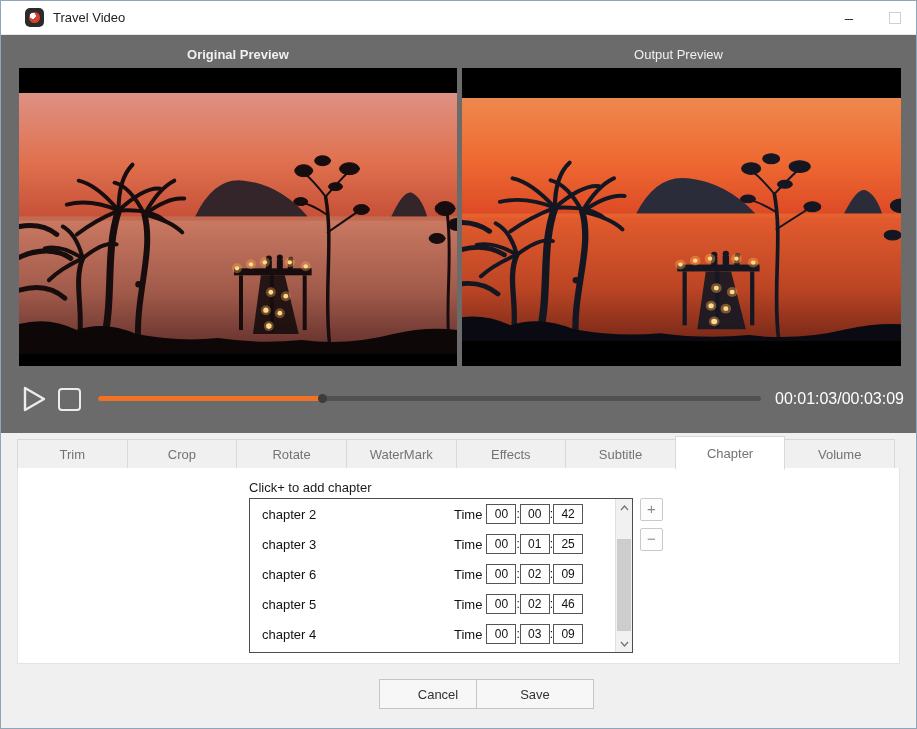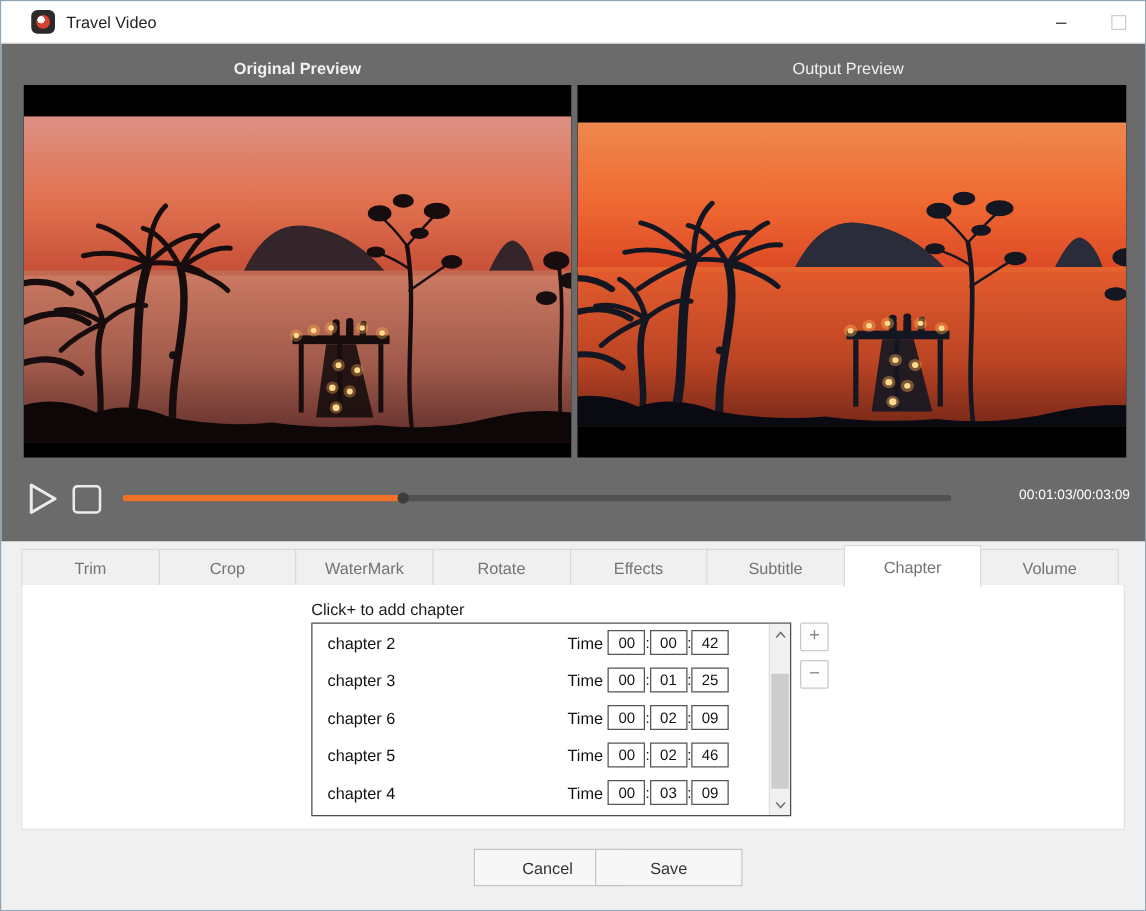--- a/index.html
+++ b/index.html
@@ -28,21 +28,21 @@
   .vid-orig .frame{top:25px;height:261px;}
   .vid-out .frame{top:30px;height:243px;}
   .frame svg{width:100%;height:100%;display:block;}
 
   
   .play-btn{position:absolute;left:21px;top:350px;width:26px;height:28px;cursor:pointer;}
   .stop-btn{position:absolute;left:57px;top:353px;width:19px;height:19px;border:2px solid #ececec;border-radius:4px;cursor:pointer;}
   .progress-track{position:absolute;left:97px;top:361px;width:663px;height:5px;background:#515151;border-radius:3px;cursor:pointer;}
   .progress-fill{position:absolute;left:0;top:0;height:5px;background:#EF7226;border-radius:3px;}
   .progress-fill::after{content:"";position:absolute;right:-4px;top:-2px;width:9px;height:9px;border-radius:50%;background:#3c3c3c;}
-  .time-display{position:absolute;right:12px;top:355px;font-size:11px;color:#ffffff;}
+  .time-display{position:absolute;right:12px;top:355px;font-size:16px;color:#ffffff;}
 
   
   .tabstrip{position:absolute;left:16px;top:438px;width:877px;height:30px;display:flex;}
   .tab{flex:1;margin-right:-1px;border:1px solid #d9d9d9;background:#f0f0f0;display:flex;align-items:center;justify-content:center;font-size:13px;color:#737373;cursor:pointer;box-sizing:border-box;}
   .tab.active{background:#ffffff;border-bottom:1px solid #ffffff;margin-top:-3px;margin-bottom:-1px;z-index:3;position:relative;}
   .panel{position:absolute;left:16px;top:467px;width:883px;height:196px;background:#ffffff;border:1px solid #e3e3e3;border-top:none;box-sizing:border-box;z-index:1;}
 
   
   .hint{position:absolute;left:231px;top:12px;font-size:13px;color:#1a1a1a;}
   .chapter-list{position:absolute;left:231px;top:30px;width:384px;height:155px;border:1px solid #4d4d4d;background:#fff;box-sizing:border-box;overflow:hidden;}
@@ -317,22 +317,22 @@
     <div class="stop-btn"></div>
     <div class="progress-track">
       <div class="progress-fill" style="width: 34%; background: rgb(239, 114, 38);"></div>
     </div>
     <div class="time-display">00:01:03/00:03:09</div>
   </div>
 
   <div class="tabstrip">
     <div class="tab">Trim</div>
     <div class="tab">Crop</div>
+    <div class="tab">Rotate</div>
     <div class="tab">WaterMark</div>
-    <div class="tab">Rotate</div>
     <div class="tab">Effects</div>
     <div class="tab">Subtitle</div>
     <div class="tab active">Chapter</div>
     <div class="tab">Volume</div>
   </div>
 
   <div class="panel">
     <div class="hint">Click+ to add chapter</div>
 
     <div class="chapter-list">

